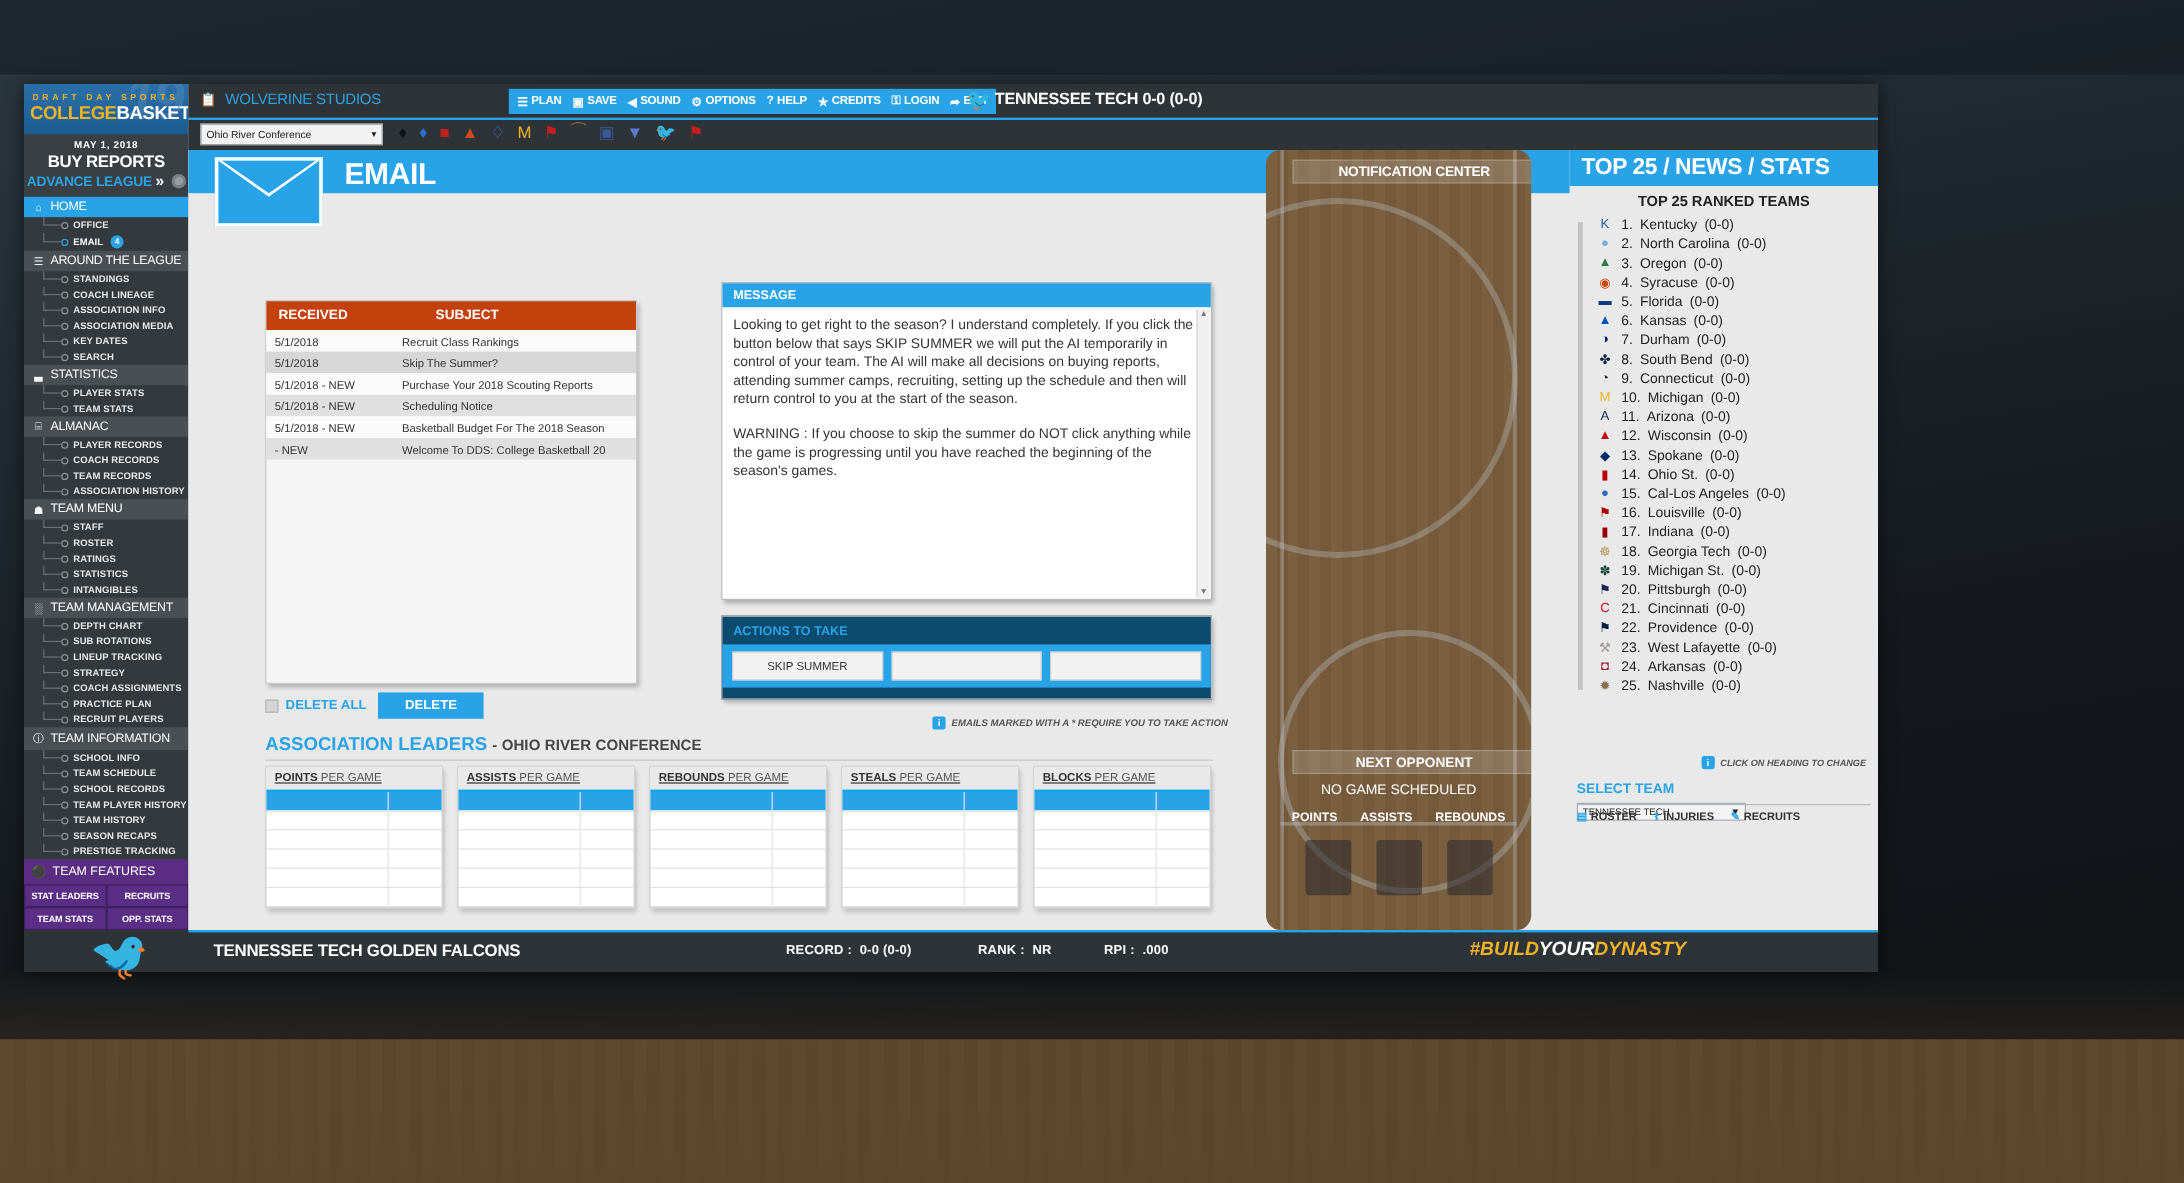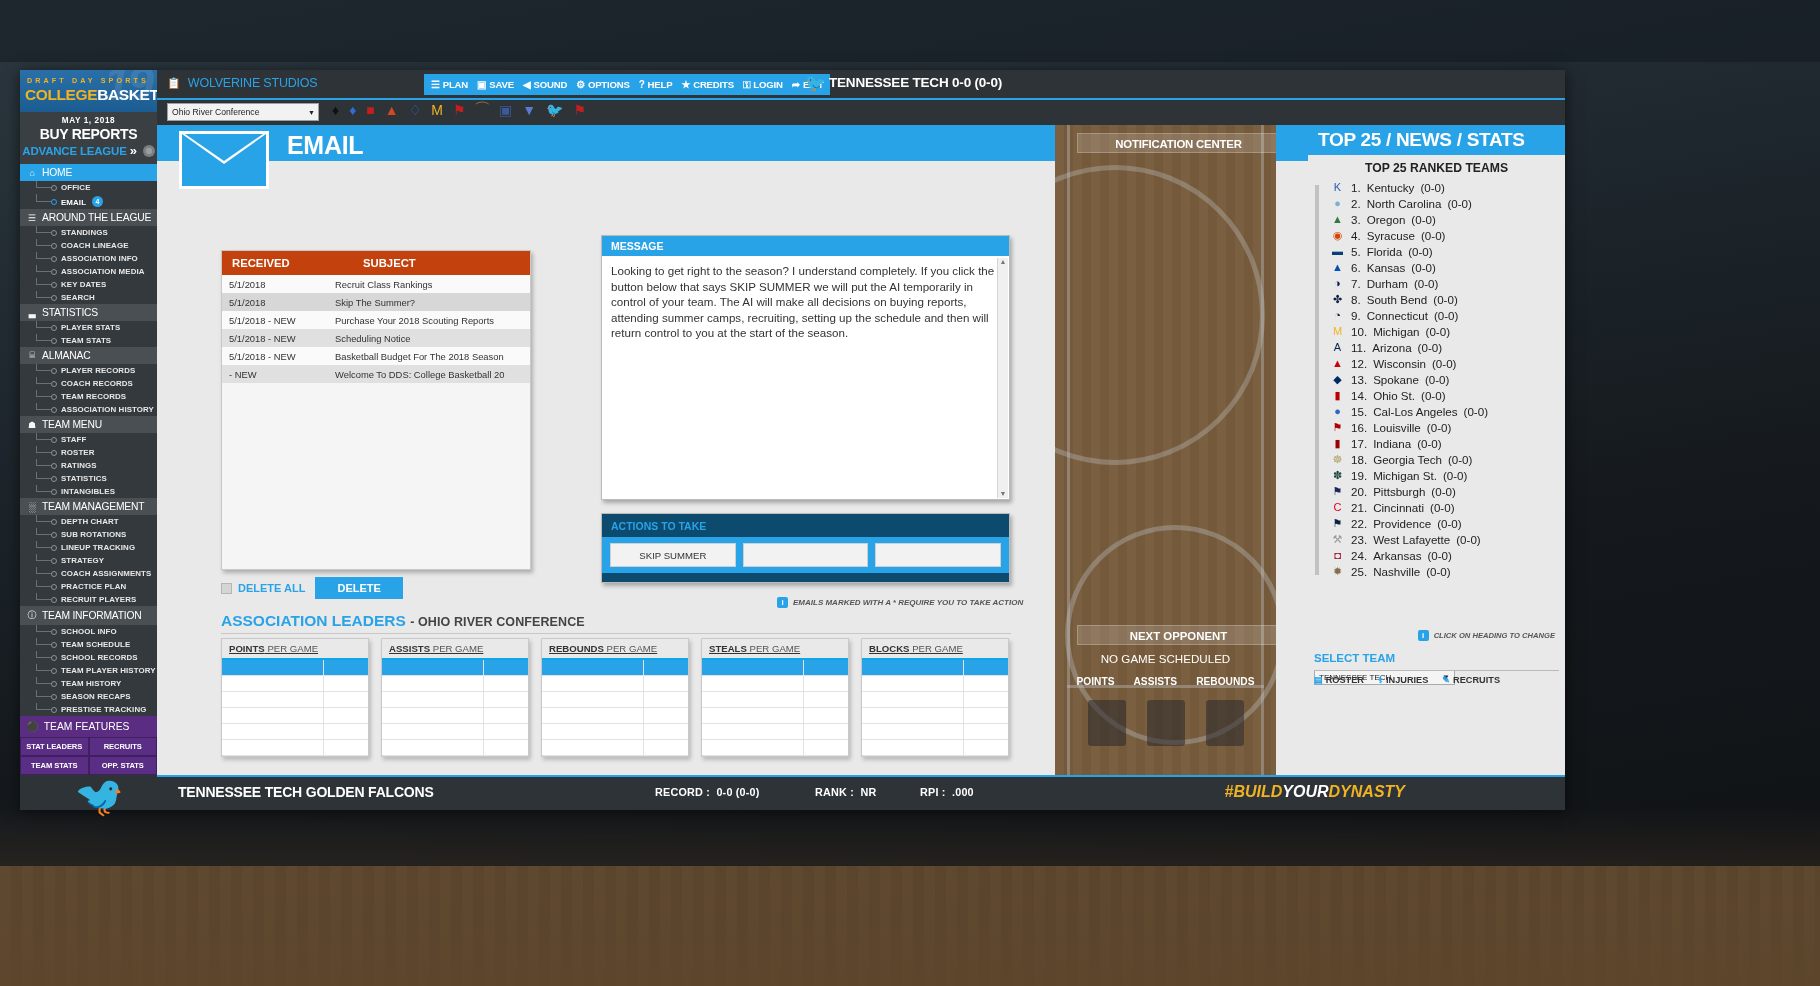--- a/index.html
+++ b/index.html
@@ -189,20 +189,21 @@
   .lcol .lrow{ height:16px; border-bottom:1px solid #e2e2e2; display:flex;}
   .lcol .lrow.sel{ background:#29a3e8;}
   .lcol .lrow .a{ flex:1; border-right:1px solid #e2e2e2;}
   .lcol .lrow .b{ width:44px;}
 
   
   #court{
     position:absolute; left:1035px; top:55px; width:221px; bottom:35px;
     background:repeating-linear-gradient(90deg,#7a6040 0 9px,#74593b 9px 18px);
     overflow:hidden;
+    border-radius:12px;
   }
   #court .line{ position:absolute; background:rgba(200,205,215,.35);}
   #court .arc{ position:absolute; border:5px solid rgba(200,205,215,.32); border-radius:50%;}
   #notifhdr{
     position:absolute; left:22px; top:8px; width:203px; height:20px;
     background:rgba(255,255,255,.16); border:1px solid rgba(255,255,255,.22);
     color:#fff; font-size:11.4px; font-weight:bold; text-align:center; line-height:20px;
     letter-spacing:-.2px;
   }
   #nextopp{
@@ -463,20 +464,21 @@
         <span class="cb"></span>
         <span>DELETE ALL</span>
       </div>
       <div id="delbtn">DELETE</div>
     </div>
 
     <div id="msgpanel">
       <div id="msghdr">MESSAGE</div>
       <div id="msgbody">
           <p>Looking to get right to the season? I understand completely. If you click the button below that says SKIP SUMMER we will put the AI temporarily in control of your team. The AI will make all decisions on buying reports, attending summer camps, recruiting, setting up the schedule and then will return control to you at the start of the season.</p>
+          <p>WARNING : If you choose to skip the summer do NOT click anything while the game is progressing until you have reached the beginning of the season's games.</p>
         </div>
       <div id="msgscroll">
         <div class="up">▲</div>
         <div class="dn">▼</div>
       </div>
     </div>
 
     <div id="actpanel">
       <div id="acthdr">ACTIONS TO TAKE</div>
       <div id="actbtns">

